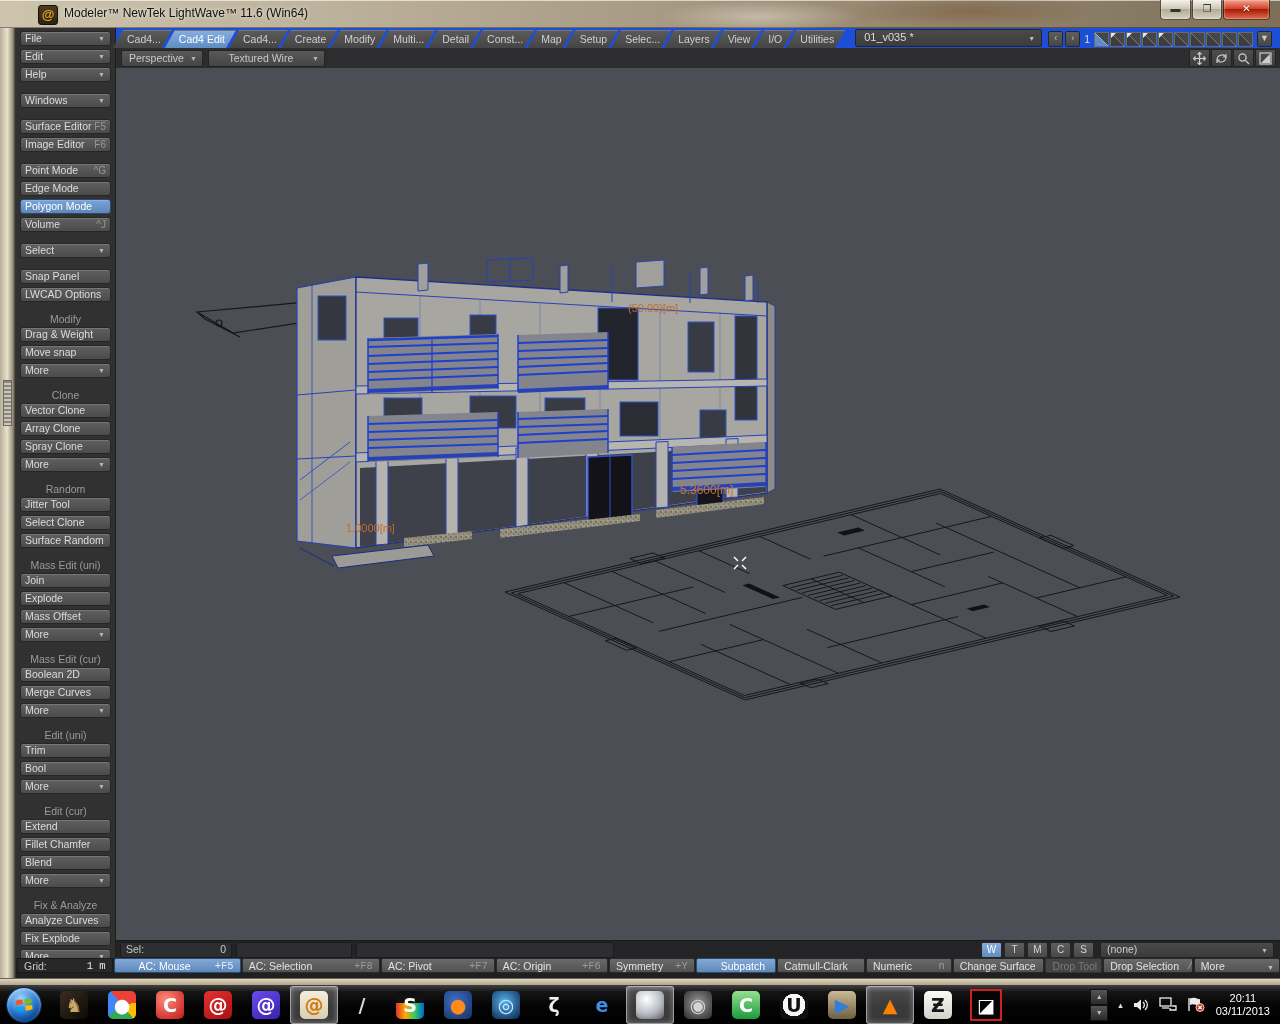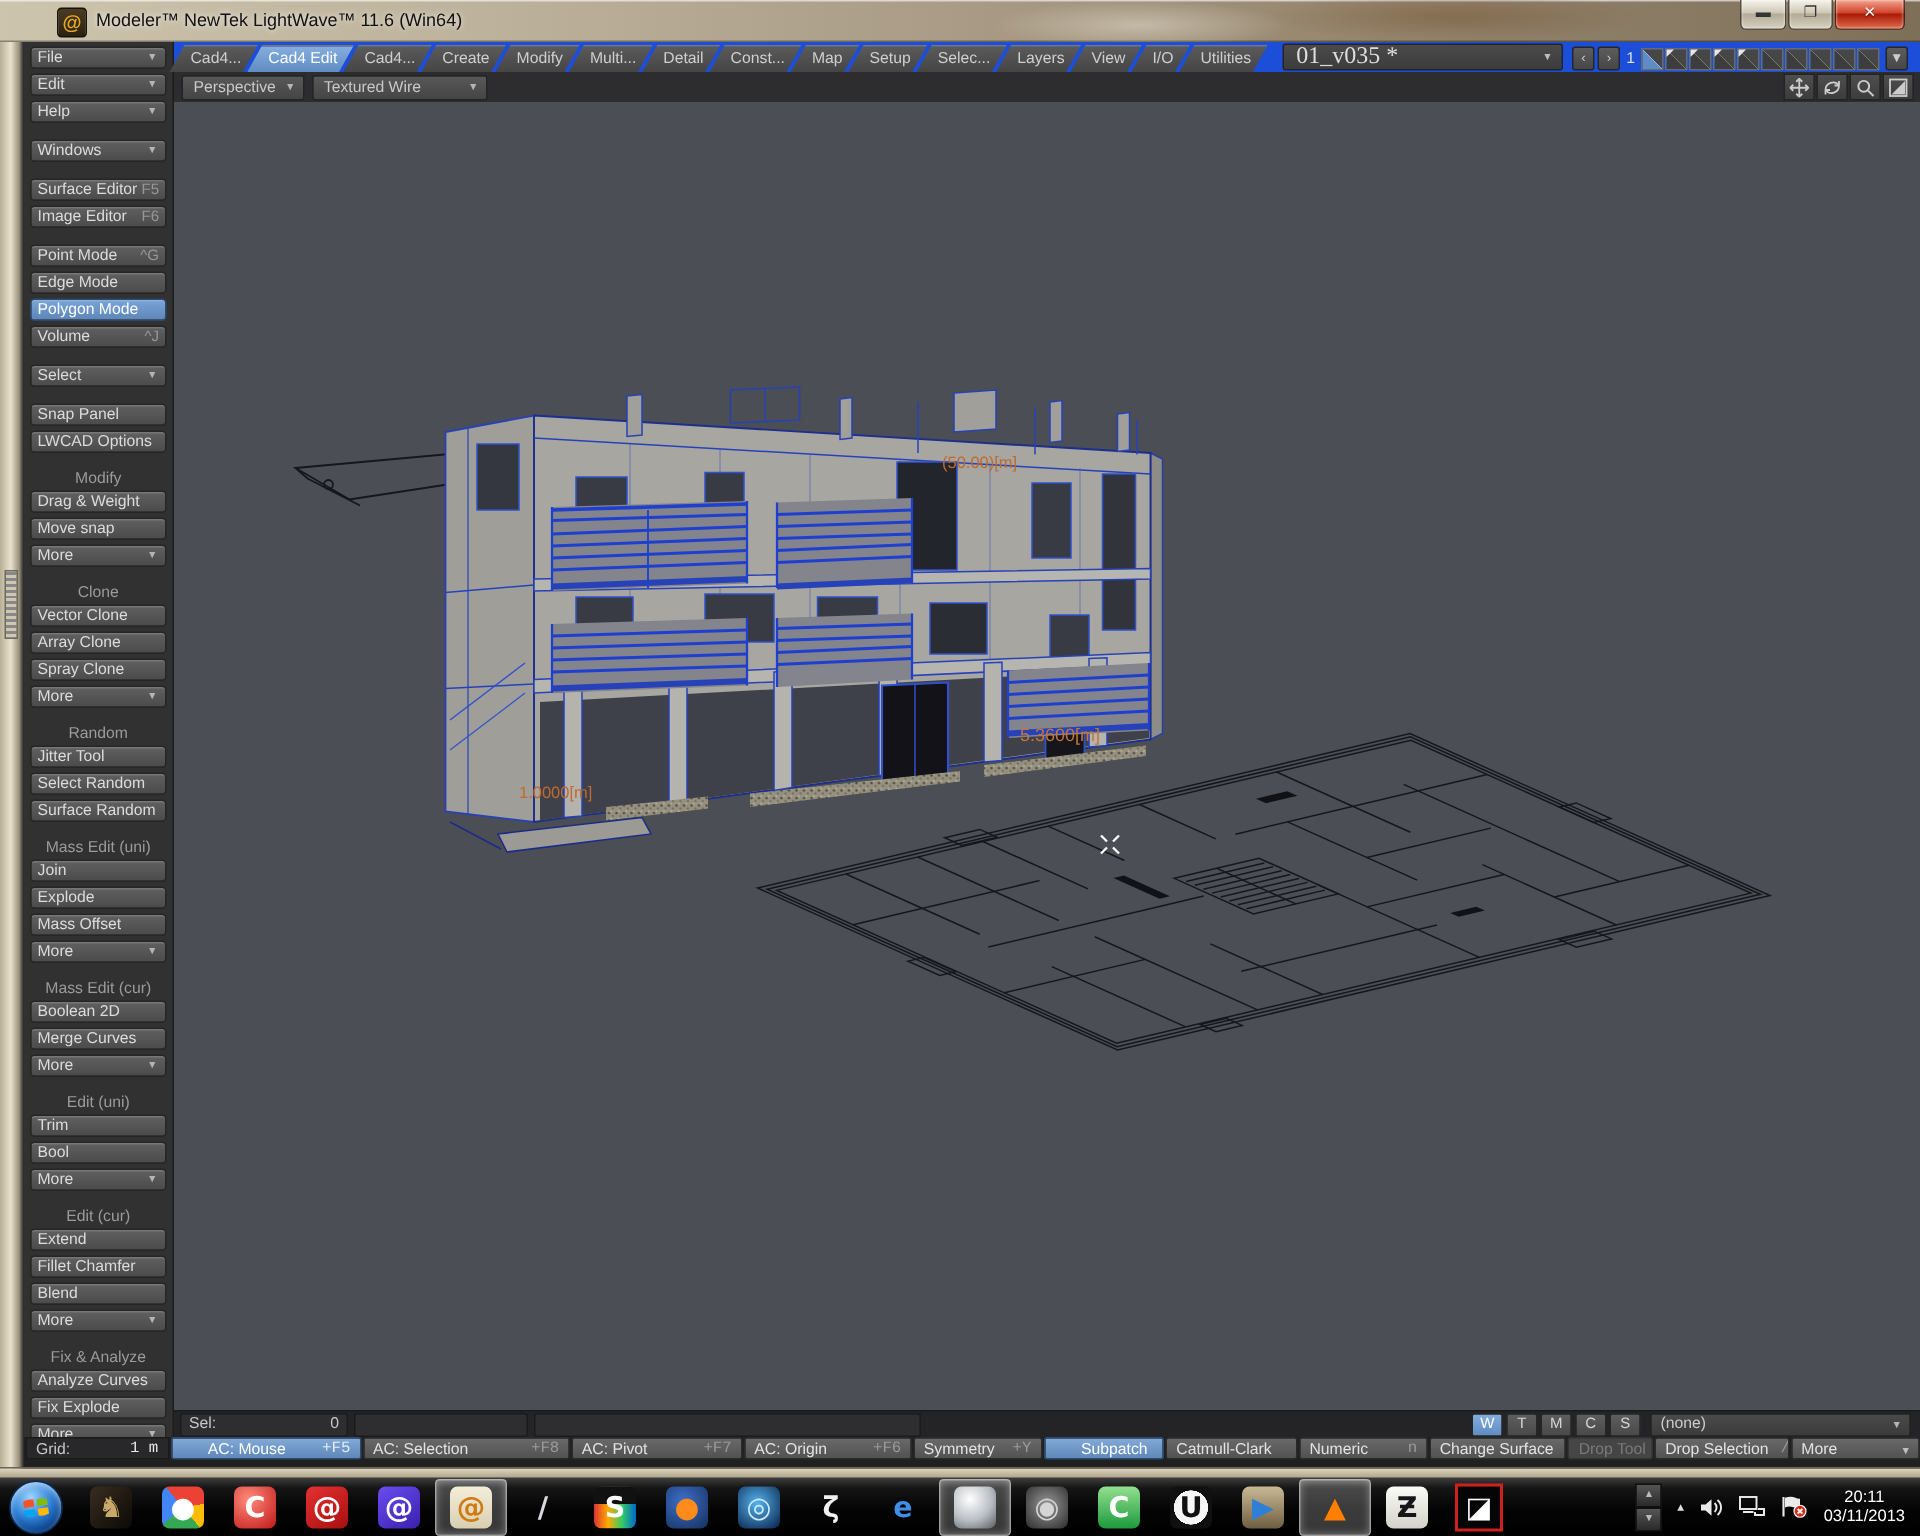--- a/index.html
+++ b/index.html
@@ -41,21 +41,21 @@
   .sb-entry.hdr{background:none;border:none;box-shadow:none;color:#9b9b9b;justify-content:center;height:12px;line-height:12px;margin-bottom:2px;}
   .sb-entry.gap{background:none;border:none;box-shadow:none;height:6px;margin-bottom:2px;}
   
   #tabrow{position:absolute;left:116px;top:28px;width:1164px;height:20px;background:#1d4ed8;display:flex;align-items:flex-end;}
   #tabs{display:flex;height:18px;margin-left:4px;}
   .tab{height:18px;line-height:17px;padding:0 11px 0 14px;margin-left:-7px;font-size:10.5px;color:#cfcfcf;
     background:linear-gradient(#5a5a5a,#454545);clip-path:polygon(10px 0,100% 0,calc(100% - 10px) 100%,0 100%);
     border-top:1px solid #777;box-sizing:border-box;}
   .tab.sel{background:linear-gradient(#85aede,#5f8cc2);color:#fff;z-index:2;}
   #obj-selector{flex:1;height:16px;margin:0 6px 1px 10px;background:linear-gradient(#4a4a4a,#3c3c3c);
-    border:1px solid #242424;border-radius:2px;color:#ddd;font-size:16px;line-height:15px;padding:0 8px;position:relative;font-family:Liberation Serif, serif;}
+    border:1px solid #242424;border-radius:2px;color:#ddd;font-size:11px;line-height:15px;padding:0 8px;position:relative;}
   #obj-selector::after{content:"▼";position:absolute;right:6px;top:1px;font-size:7px;color:#bbb;}
   #layerctl{display:flex;align-items:center;margin:0 6px 1px 0;}
   .lyr-arrow{width:13px;height:14px;background:linear-gradient(#5c5c5c,#474747);border:1px solid #262626;border-radius:2px;
     color:#ccc;font-size:9px;line-height:13px;text-align:center;margin-right:2px;}
   #layer-num{color:#ddd;margin:0 4px 0 2px;font-size:10.5px;}
   .layer-sq{width:13px;height:13px;margin-right:1px;border:1px solid #6a6a6a;background:
     linear-gradient(to top right,#3d3d3d 48%,#777 49%,#777 51%,#464646 52%);position:relative;}
   .layer-sq.active{background:linear-gradient(to top right,#5f8cc4 48%,#9bb9dd 49%,#9bb9dd 51%,#464646 52%);}
   .layer-sq.filled::before{content:"";position:absolute;left:0;top:0;border-style:solid;border-width:5px 5px 0 0;border-color:#e8e8e8 transparent transparent transparent;}
   
@@ -261,21 +261,21 @@
       </div>
       <div class="sb-entry hdr">
         <span class="lbl">Random</span>
         <span class="key"></span>
       </div>
       <div class="sb-entry btn">
         <span class="lbl">Jitter Tool</span>
         <span class="key"></span>
       </div>
       <div class="sb-entry btn">
-        <span class="lbl">Select Random</span>
+        <span class="lbl">Select Clone</span>
         <span class="key"></span>
       </div>
       <div class="sb-entry btn">
         <span class="lbl">Surface Random</span>
         <span class="key"></span>
       </div>
       <div class="sb-entry gap">
         <span class="lbl"></span>
         <span class="key"></span>
       </div>
@@ -451,21 +451,21 @@
           <div class="layer-sq empty"></div>
           <div class="layer-sq empty"></div>
           <div class="layer-sq empty"></div>
         </div>
       <div class="lyr-arrow" style="margin-left:3px;">▼</div>
     </div>
   </div>
 
   <div id="vptools">
     <div class="vp-dd">Perspective</div>
-    <div class="vp-dd" style="min-width:90px;">Textured Wire</div>
+    <div class="vp-dd" style="min-width:90px;text-align:center;">Textured Wire</div>
     <div id="vp-icons">
       <div class="vp-icon">
         <svg width="13" height="13" viewBox="0 0 13 13">
             <g stroke="#ccc" stroke-width="1.2" fill="none">
               <line x1="6.5" y1="1" x2="6.5" y2="12"></line>
               <line x1="1" y1="6.5" x2="12" y2="6.5"></line>
               <path d="M4.5,2.5 L6.5,0.5 L8.5,2.5 M4.5,10.5 L6.5,12.5 L8.5,10.5 M2.5,4.5 L0.5,6.5 L2.5,8.5 M10.5,4.5 L12.5,6.5 L10.5,8.5"></path>
             </g>
           </svg>
       </div>

